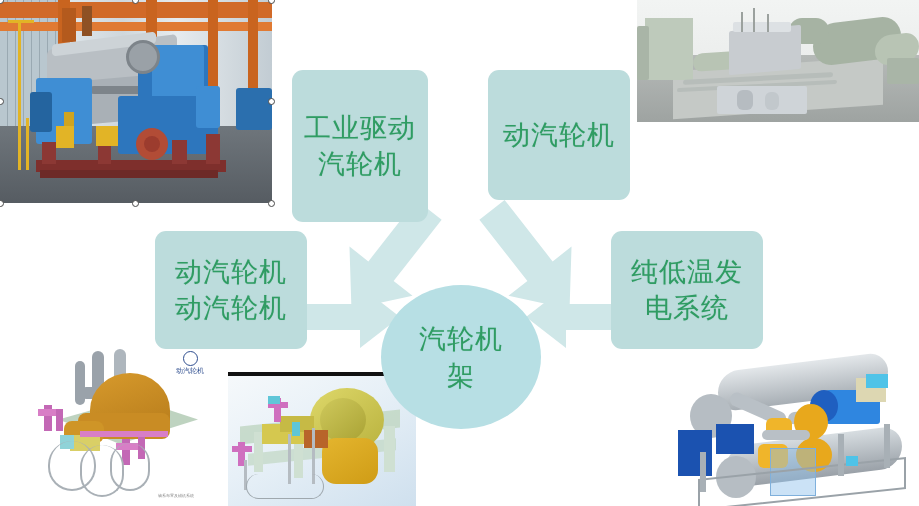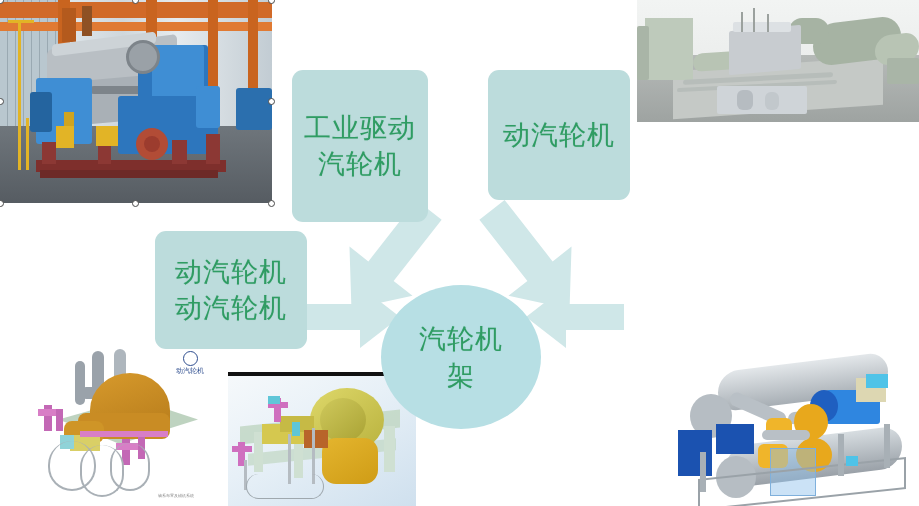--- a/index.html
+++ b/index.html
@@ -368,20 +368,26 @@
     </div>
   </div>
 
   <div class="nodebox" style="left:155px;top:231px;width:152px;height:118px;">
     <div class="txt">
       <div>动汽轮机</div>
       <div>动汽轮机</div>
     </div>
   </div>
 
+  <div class="nodebox" style="left:611px;top:231px;width:152px;height:118px;">
+    <div class="txt">
+      <div>纯低温发</div>
+      <div>电系统</div>
+    </div>
+  </div>
 
   <div class="hub" style="left:381px;top:285px;width:160px;height:144px;">
     <div class="txt">
       <div>汽轮机</div>
       <div>架</div>
     </div>
   </div>
 
 </div>
 

